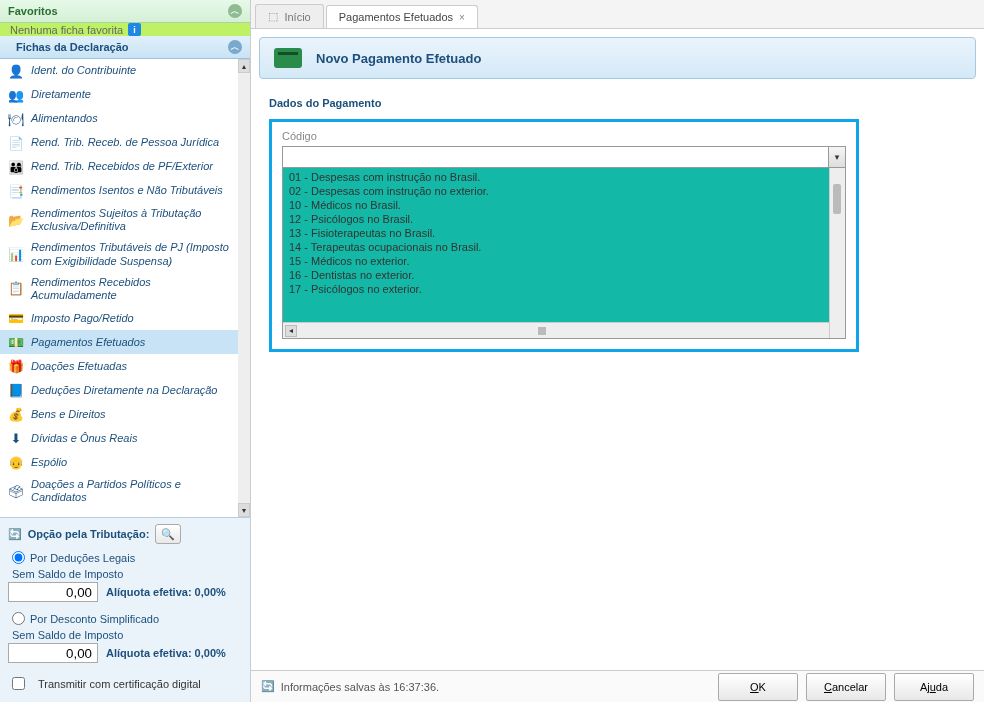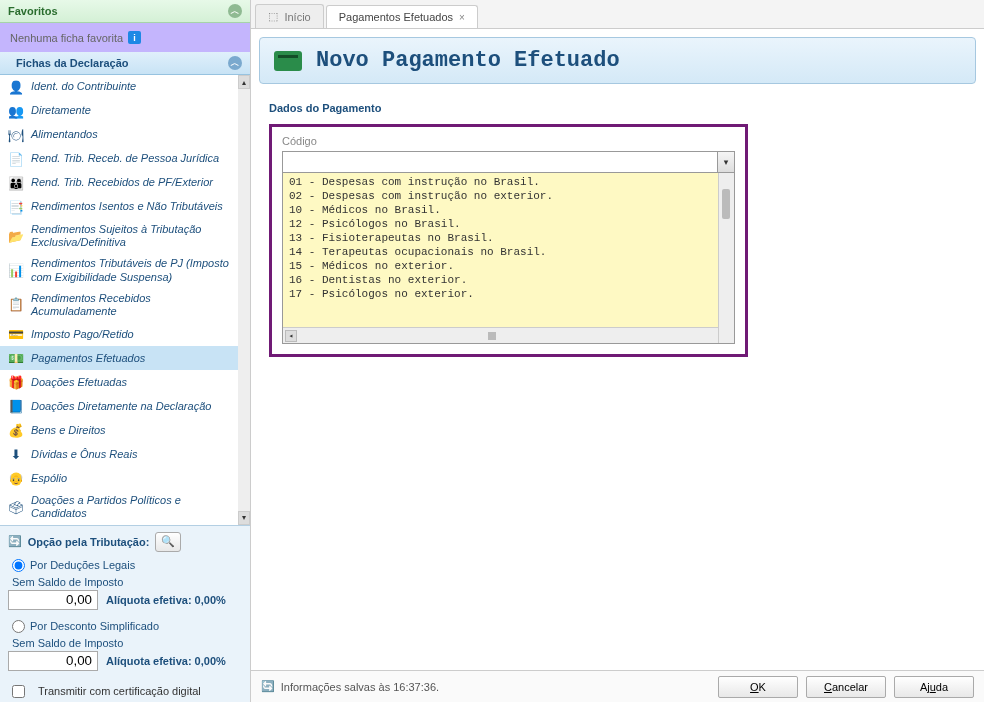--- a/index.html
+++ b/index.html
@@ -3,21 +3,21 @@
 <meta charset="utf-8">
 <style>
 * { box-sizing: border-box; margin: 0; padding: 0; }
 body { font-family: Arial, sans-serif; font-size: 11px; background: #fff; color: #333; width: 984px; height: 702px; overflow: hidden; position: relative; }
 .container { display: flex; height: 100%; }
 .sidebar { width: 251px; border-right: 1px solid #ccc; display: flex; flex-direction: column; background: #f9f9f9; }
 .section-hdr { background: linear-gradient(#e7f9e8,#d4f0d6); border-bottom: 1px solid #a6d3a9; padding: 4px 8px; color: #2a6d2e; font-weight: bold; display: flex; justify-content: space-between; align-items: center; cursor: pointer; }
 .section-hdr.blue { background: linear-gradient(#e0f0fb,#c8e3f5); border-bottom: 1px solid #97c3e0; color: #1d4f7c; padding-left: 16px; }
 .collapse-icon { width: 14px; height: 14px; border-radius: 50%; background: #8fba92; color: #fff; display: flex; justify-content: center; align-items: center; font-size: 9px; }
 .collapse-icon.blue { background: #7aa9ce; }
-.fav-body { padding: 8px 10px; color: #666; display: flex; align-items: center; gap: 5px; background: #c4b5fd; }
+.fav-body { padding: 0 10px; color: #666; display: flex; align-items: center; gap: 5px; background: #bef264; }
 .info-badge { background: #1e88e5; color: #fff; width: 13px; height: 13px; border-radius: 2px; font-size: 9px; font-weight: bold; display: flex; align-items: center; justify-content: center; }
 .fichas-list { flex: 1; overflow-y: auto; background: #fff; }
 .ficha-item { display: flex; align-items: center; gap: 7px; padding: 4px 8px; color: #1d4f7c; cursor: pointer; }
 .ficha-item.selected { background: #c8e3f5; }
 .ficha-icon { width: 16px; height: 16px; flex-shrink: 0; display: flex; align-items: center; justify-content: center; font-size: 13px; }
 .ficha-text { flex: 1; line-height: 1.2; font-style: italic; }
 .bottom-panel { background: #eaf3fa; border-top: 1px solid #b3cfe3; padding: 6px 8px; }
 .opt-row { display: flex; align-items: center; gap: 6px; margin-bottom: 5px; }
 .opt-label { color: #1d4f7c; font-weight: bold; }
 .mag-btn { width: 26px; height: 20px; background: linear-gradient(#fff,#e8e8e8); border: 1px solid #aaa; border-radius: 3px; display: flex; align-items: center; justify-content: center; cursor: pointer; }
@@ -28,40 +28,40 @@
 .aliq { color: #1d4f7c; font-weight: bold; }
 .check-row { display: flex; align-items: center; gap: 13px; padding: 6px 4px; }
 .main { flex: 1; display: flex; flex-direction: column; position: relative; }
 .tabs { display: flex; align-items: flex-end; padding: 4px 4px 0 4px; background: #f4f4f4; border-bottom: 1px solid #ccc; gap: 2px; }
 .tab { padding: 5px 12px; background: #fff; border: 1px solid #ccc; border-bottom: none; border-radius: 3px 3px 0 0; color: #444; display: flex; align-items: center; gap: 6px; cursor: pointer; }
 .tab.inactive { background: #eee; color: #777; }
 .tab-close { color: #888; font-size: 10px; cursor: pointer; }
 .page-header { margin: 8px; border: 1px solid #a6c8e0; border-radius: 4px; background: linear-gradient(#eaf4fc,#d4e9f7); padding: 10px 14px; display: flex; align-items: center; gap: 14px; }
 .hdr-icon { width: 28px; height: 20px; background: #2a8c4a; border-radius: 3px; position: relative; }
 .hdr-icon::after { content:""; position: absolute; top:4px; left:4px; right:4px; height:3px; background:#134e28; }
-.hdr-title { color: #1d4f7c; font-size: 22px; font-weight: bold; font-family: Liberation Mono, monospace; }
+.hdr-title { color: #1d4f7c; font-size: 13px; font-weight: bold; }
 .form-area { flex: 1; padding: 10px 18px; position: relative; overflow: hidden; }
 .section-title { color: #1d4f7c; font-weight: bold; margin-bottom: 10px; }
-.red-box { border: 3px solid #701a75; padding: 8px 10px 10px 10px; width: 479px; }
+.red-box { border: 3px solid #0ea5e9; padding: 8px 10px 10px 10px; width: 590px; }
 .field-label { color: #888; margin-bottom: 4px; }
 .combo { display: flex; }
 .combo-input { flex: 1; height: 22px; border: 1px solid #999; border-right: none; padding: 0 5px; background: #fff; }
 .combo-btn { width: 18px; height: 22px; border: 1px solid #999; background: linear-gradient(#f5f5f5,#ddd); display: flex; align-items: center; justify-content: center; cursor: pointer; font-size: 9px; }
-.dropdown { border: 1px solid #999; border-top: none; background: #fef9c3; position: relative; font-family: Liberation Mono, monospace; }
+.dropdown { border: 1px solid #999; border-top: none; background: #14b8a6; position: relative; }
 .dd-list { height: 154px; overflow: hidden; position: relative; padding: 2px 0; }
 .dd-item { padding: 1px 6px; color: #333; cursor: pointer; white-space: nowrap; }
 .dd-vscroll { position: absolute; right: 0; top: 0; bottom: 0; width: 16px; background: #eee; border-left: 1px solid #ccc; }
 .dd-vscroll .bar { position: absolute; top: 16px; width: 8px; left: 3px; height: 30px; background: #bbb; border-radius: 2px; }
 .dd-hscroll { height: 16px; background: #eee; border-top: 1px solid #ccc; display: flex; align-items: center; justify-content: space-between; padding: 0 2px; }
 .h-arrow { width: 12px; height: 12px; background: #ddd; border: 1px solid #bbb; display: flex; align-items: center; justify-content: center; font-size: 8px; cursor: pointer; }
 .h-track { flex:1; height:10px; margin:0 2px; position:relative; }
 .h-thumb { position:absolute; left:45%; width:8px; height:8px; top:1px; background:#bbb; }
 .footer { position: absolute; bottom: 0; left: 0; right: 0; height: 32px; border-top: 1px solid #ccc; background: #fafafa; display: flex; align-items: center; padding: 0 10px; gap: 8px; }
 .footer-status { flex: 1; display: flex; align-items: center; gap: 6px; color: #555; }
-.footer-btn { min-width: 80px; height: 22px; background: linear-gradient(#fff,#e8e8e8); border: 1px solid #aaa; border-radius: 2px; cursor: pointer; font-size: 11px; }
+.footer-btn { min-width: 80px; height: 28px; background: linear-gradient(#fff,#e8e8e8); border: 1px solid #aaa; border-radius: 2px; cursor: pointer; font-size: 11px; }
 .footer-btn .u { text-decoration: underline; }
 .sidebar-inner { position: relative; display:flex; flex-direction:column; height:100%; }
 .fichas-wrap { position:relative; flex:1; display:flex; }
 .fichas-scroll { width:12px; background:#eee; display:flex; flex-direction:column; }
 .fs-btn{height:14px;background:#ddd;border:1px solid #ccc;display:flex;align-items:center;justify-content:center;font-size:8px;cursor:pointer;}
 .fs-track{flex:1;}
 </style>
 </head>
 <body>
 
@@ -125,21 +125,21 @@
             <div class="ficha-item selected">
               <span class="ficha-icon">💵</span>
               <span class="ficha-text">Pagamentos Efetuados</span>
             </div>
             <div class="ficha-item">
               <span class="ficha-icon">🎁</span>
               <span class="ficha-text">Doações Efetuadas</span>
             </div>
             <div class="ficha-item">
               <span class="ficha-icon">📘</span>
-              <span class="ficha-text">Doações Diretamente na Declaração</span>
+              <span class="ficha-text">Deduções Diretamente na Declaração</span>
             </div>
             <div class="ficha-item">
               <span class="ficha-icon">💰</span>
               <span class="ficha-text">Bens e Direitos</span>
             </div>
             <div class="ficha-item">
               <span class="ficha-icon">⬇</span>
               <span class="ficha-text">Dívidas e Ônus Reais</span>
             </div>
             <div class="ficha-item">

